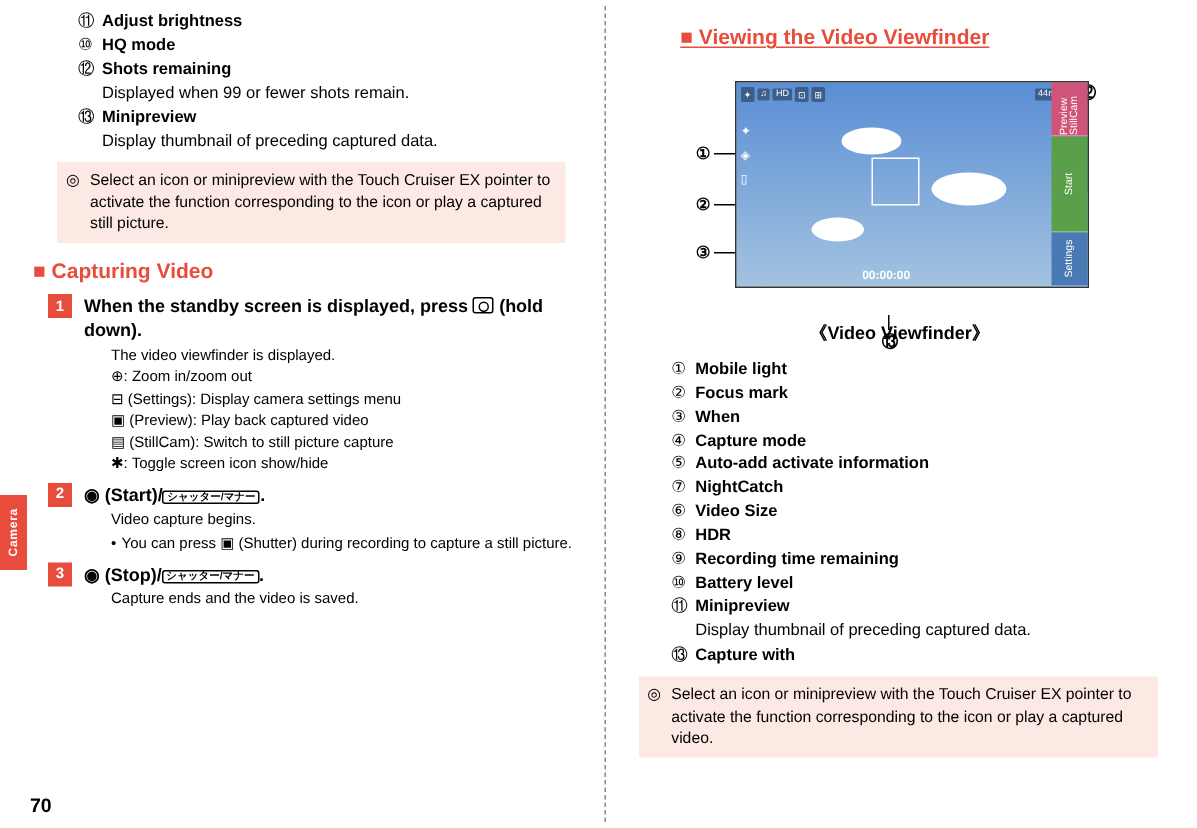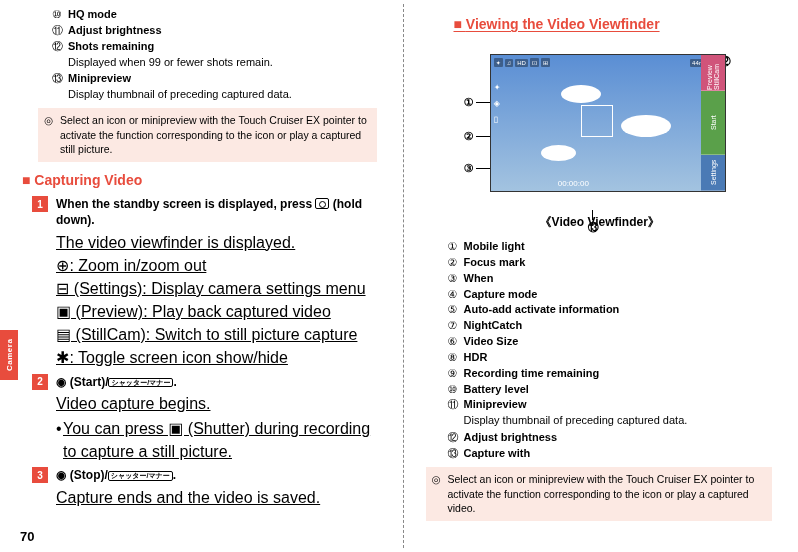--- a/index.html
+++ b/index.html
@@ -114,24 +114,23 @@
     font-size: 10px;
     margin-right: 8px;
     flex-shrink: 0;
   }
   .step-title {
     font-weight: bold;
     font-size: 12px;
     line-height: 1.35;
   }
   .step-body {
-    margin-left: 34px;
+    margin-left: 52px;
     line-height: 1.45;
-    font-size: 16px;
-    text-decoration: underline;
+    font-size: 10px;
   }
   .step-body ul {
     margin: 2px 0;
     padding: 0;
     list-style: none;
   }
   .step-body li {
     padding-left: 7px;
     position: relative;
   }
@@ -224,23 +223,24 @@
     align-items: center;
     justify-content: center;
     border-top: 1px solid rgba(255,255,255,0.3);
   }
   .vf-rbtn.preview { background: #d0547a; }
   .vf-rbtn.start { background: #5aa04a; flex: 1.8; }
   .vf-rbtn.settings { background: #4a7ab5; }
   .vf-timer {
     position: absolute;
     bottom: 3px;
-    left: 67px;
+    left: 84px;
     color: #fff;
     font-size: 8px;
+    font-weight: bold;
   }
   .vf-focus {
     position: absolute;
     left: 90px;
     top: 50px;
     width: 30px;
     height: 30px;
     border: 1.5px solid #fff;
   }
   .vf-cloud {
@@ -279,22 +279,22 @@
 </style>
 </head>
 <body>
 
 <div class="side-tab"></div>
 <div class="side-tab-label">Camera</div>
 
 <div class="page">
 
   <div class="col">
+    <div class="item-line"><span class="num">⑪</span><span class="label">Adjust brightness</span></div>
     <div class="item-line"><span class="num">⑩</span><span class="label">HQ mode</span></div>
-    <div class="item-line"><span class="num">⑪</span><span class="label">Adjust brightness</span></div>
     <div class="item-line"><span class="num">⑫</span><span class="label">Shots remaining</span></div>
     <div class="sub-desc">Displayed when 99 or fewer shots remain.</div>
     <div class="item-line"><span class="num">⑬</span><span class="label">Minipreview</span></div>
     <div class="sub-desc">Display thumbnail of preceding captured data.</div>
 
     <div class="note-box">Select an icon or minipreview with the Touch Cruiser EX pointer to activate the function corresponding to the icon or play a captured still picture.</div>
 
     <div class="section-heading"><span class="red-square">■ </span><span>Capturing Video</span></div>
 
     <div class="step-row">
@@ -409,20 +409,19 @@
     <div class="item-line"><span class="num">③</span><span class="label">When</span></div>
     <div class="item-line"><span class="num">④</span><span class="label">Capture mode</span></div>
     <div class="item-line"><span class="num">⑤</span><span class="label">Auto-add activate information</span></div>
     <div class="item-line"><span class="num">⑦</span><span class="label">NightCatch</span></div>
     <div class="item-line"><span class="num">⑥</span><span class="label">Video Size</span></div>
     <div class="item-line"><span class="num">⑧</span><span class="label">HDR</span></div>
     <div class="item-line"><span class="num">⑨</span><span class="label">Recording time remaining</span></div>
     <div class="item-line"><span class="num">⑩</span><span class="label">Battery level</span></div>
     <div class="item-line"><span class="num">⑪</span><span class="label">Minipreview</span></div>
     <div class="sub-desc">Display thumbnail of preceding captured data.</div>
-    <div class="item-line"><span class="num">⑫</span><span class="label">Adjust brightness</span></div>
     <div class="item-line"><span class="num">⑬</span><span class="label">Capture with</span></div>
 
     <div class="note-box" style="margin-left:8px;">Select an icon or minipreview with the Touch Cruiser EX pointer to activate the function corresponding to the icon or play a captured video.</div>
   </div>
 </div>
 
 <div class="pagefoot">70</div>
 
 </body></html>

